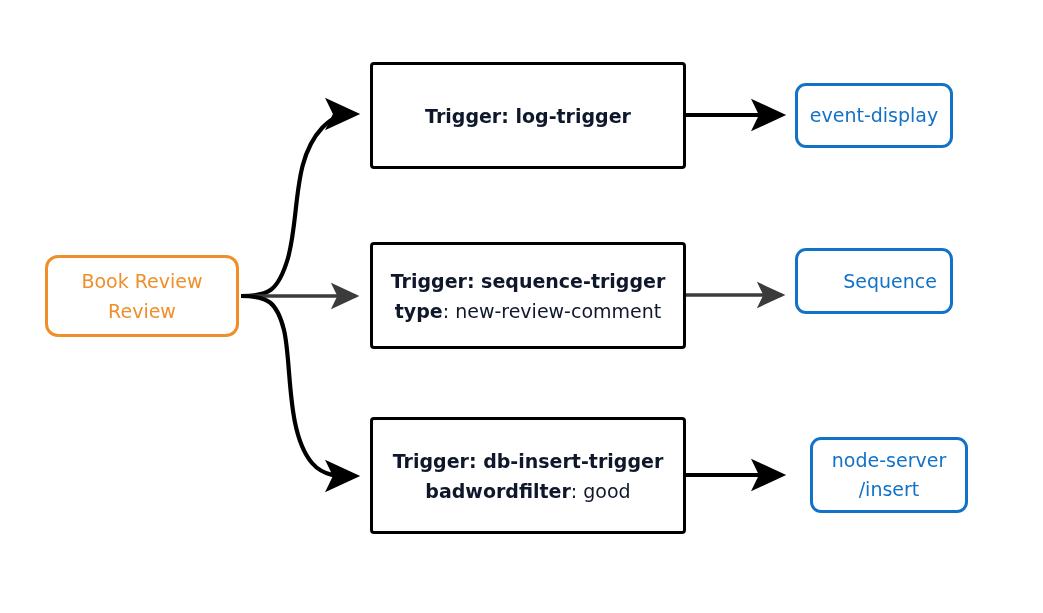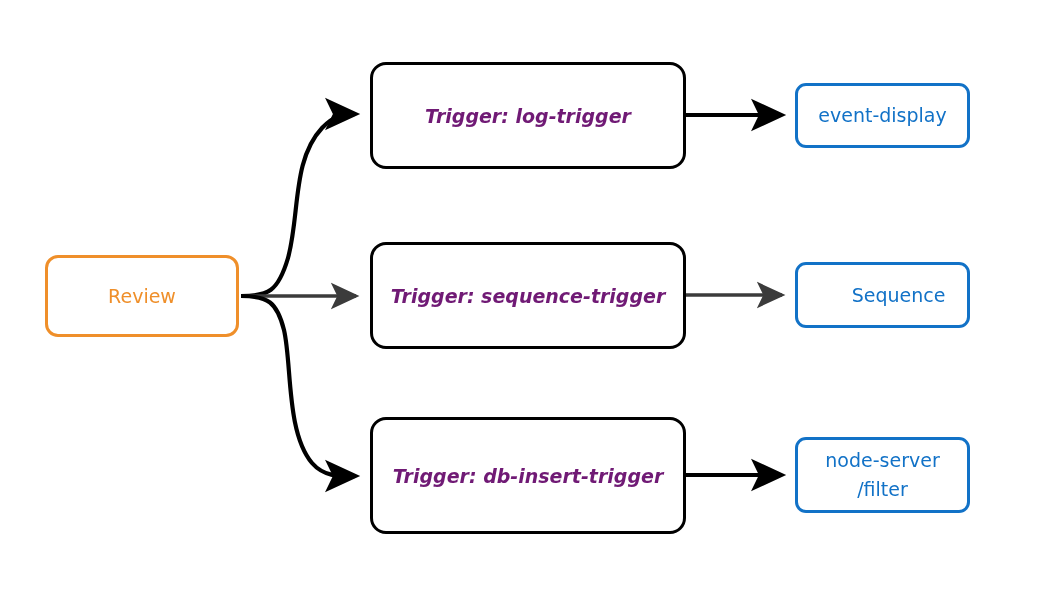--- a/index.html
+++ b/index.html
@@ -45,45 +45,44 @@
     border: 3px solid #ef8f2a;
     border-radius: 13px;
     color: #ef8f2a;
     font-size: 19px;
     line-height: 30px;
   }
   
   .node-trigger {
     left: 370px;
     border: 3.5px solid #000000;
-    border-radius: 16px;
-    color: #701a75;
+    border-radius: 4px;
+    color: #0f172a;
     font-size: 19px;
     line-height: 30px;
     width: 316px;
-    font-style: italic;
   }
   .node-trigger-1 { top: 62px;  height: 107px; }
   .node-trigger-2 { top: 242px; height: 107px; }
   .node-trigger-3 { top: 417px; height: 117px; }
   .node-trigger .ln { white-space: nowrap; }
   .node-trigger .b { font-weight: bold; }
   
   .node-action {
     left: 795px;
-    width: 175px;
+    width: 158px;
     border: 3px solid #1272c7;
     border-radius: 11px;
     color: #1272c7;
     font-size: 19px;
     line-height: 29px;
   }
   .node-action-1 { top: 83px;  height: 65px; }
-  .node-action-2 { top: 262px; height: 66px; padding-left: 32px; }
-  .node-action-3 { top: 437px; height: 76px; }
+  .node-action-2 { top: 248px; height: 66px; padding-left: 32px; }
+  .node-action-3 { top: 437px; height: 76px; margin-left: 15px; }
   .node-action .ln { white-space: nowrap; }
 </style>
 </head>
 <body>
 
 <div id="canvas">
 
   <svg id="edges" viewBox="0 0 1043 613" width="1043" height="613">
     <defs>
       <marker id="arrowBlack" markerWidth="9" markerHeight="9" refX="7.4" refY="4.5" orient="auto" markerUnits="strokeWidth">
@@ -101,47 +100,54 @@
     <path d="M 241,296 C 268,296 277,302 284,330 C 292,364 286,432 312,463 C 325,478 342,476 356,476" fill="none" stroke="#000000" stroke-width="4.2" marker-end="url(#arrowBlack)"></path>
 
     <path d="M 686,115 L 782,115" fill="none" stroke="#000000" stroke-width="4.2" marker-end="url(#arrowBlack)"></path>
 
     <path d="M 686,295 L 782,295" fill="none" stroke="#3b3b3b" stroke-width="3.4" marker-end="url(#arrowGray)"></path>
 
     <path d="M 686,475 L 782,475" fill="none" stroke="#000000" stroke-width="4.2" marker-end="url(#arrowBlack)"></path>
   </svg>
 
   <div class="node node-broker">
+    <div class="ln">Book Review</div>
     <div class="ln">Review</div>
   </div>
 
   <div class="node node-trigger node-trigger-1">
     <div class="ln">
       <span class="b">Trigger:</span><span class="b">&nbsp;</span><span class="b">log-trigger</span>
     </div>
   </div>
 
   <div class="node node-trigger node-trigger-2">
     <div class="ln">
       <span class="b">Trigger:</span><span class="b">&nbsp;</span><span class="b">sequence-trigger</span>
     </div>
+    <div class="ln">
+      <span class="b">type</span><span>: new-review-comment</span>
+    </div>
   </div>
 
   <div class="node node-trigger node-trigger-3">
     <div class="ln">
       <span class="b">Trigger:</span><span class="b">&nbsp;</span><span class="b">db-insert-trigger</span>
+    </div>
+    <div class="ln">
+      <span class="b">badwordfilter</span><span>: good</span>
     </div>
   </div>
 
   <div class="node node-action node-action-1">
     <div class="ln">event-display</div>
   </div>
 
   <div class="node node-action node-action-2">
     <div class="ln">Sequence</div>
   </div>
 
   <div class="node node-action node-action-3">
     <div class="ln">node-server</div>
-    <div class="ln">/filter</div>
+    <div class="ln">/insert</div>
   </div>
 
 </div>
 
 </body></html>

